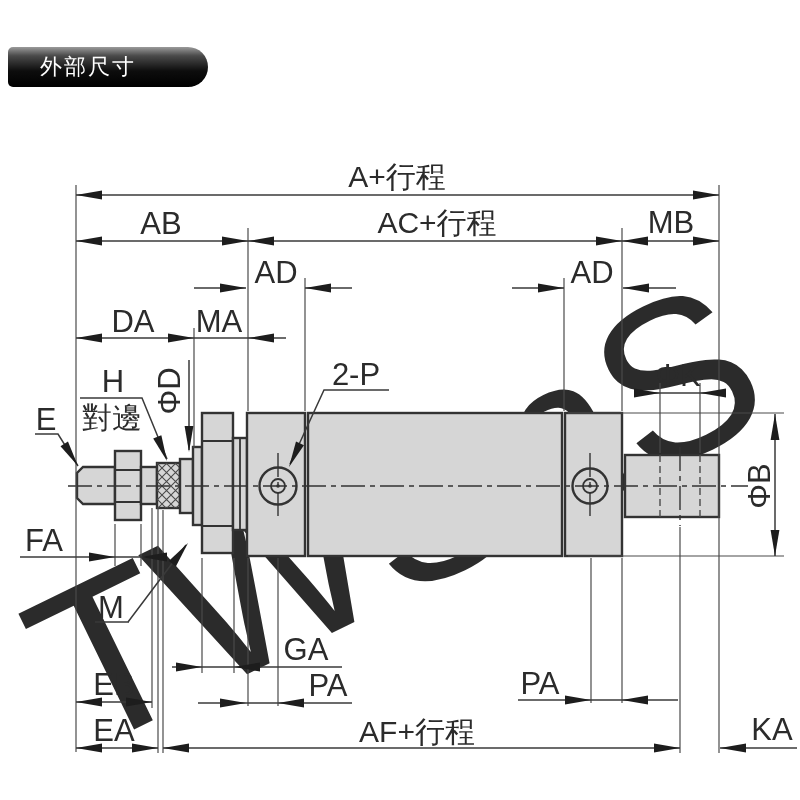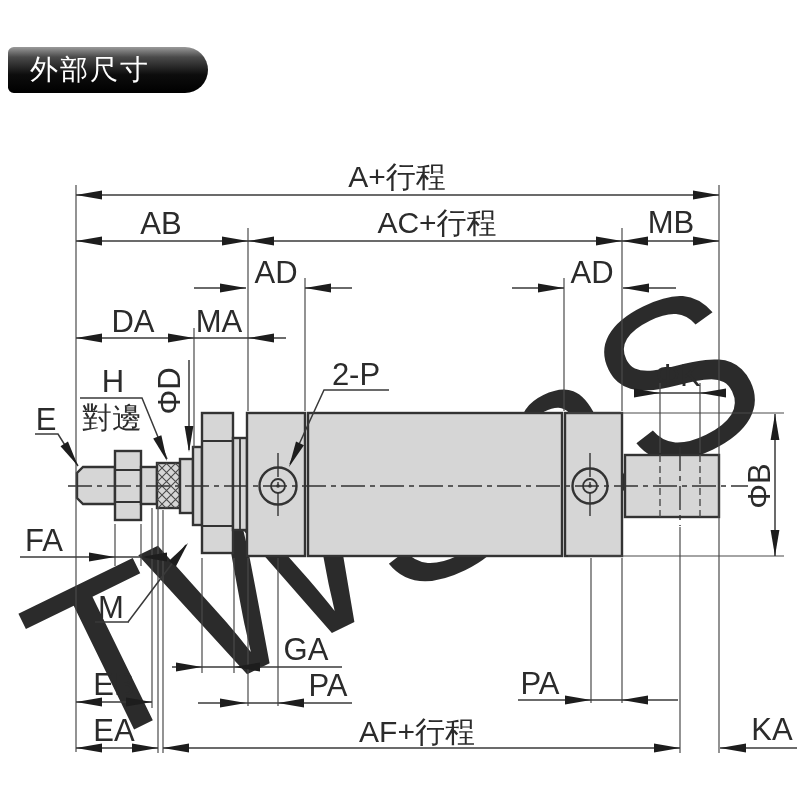--- a/index.html
+++ b/index.html
@@ -1,21 +1,21 @@
 <!DOCTYPE html>
 <html><head>
 <meta charset="utf-8">
 <style>
   html,body{margin:0;padding:0;background:#ffffff;}
   #stage{position:relative;width:800px;height:800px;background:#ffffff;overflow:hidden;
          font-family:"Liberation Sans", sans-serif;}
-  #badge{position:absolute;left:8px;top:47px;width:200px;height:46px;
+  #badge{position:absolute;left:8px;top:47px;width:200px;height:40px;
          background:linear-gradient(180deg,#9a9a9a 0%,#4a4a4a 22%,#0d0d0d 60%,#000 100%);
          border-radius:6px 24px 24px 6px;color:#fff;display:flex;align-items:center;
-         padding-left:22px;box-sizing:border-box;font-size:28px;letter-spacing:2px;}
+         padding-left:32px;box-sizing:border-box;font-size:22px;letter-spacing:2px;}
   svg text{font-family:"Liberation Sans", sans-serif;fill:#2b2b2b;}
   .dimtxt{font-size:31px;}
   .cjk{font-size:30px;}
   .part{fill:#d6d6d6;stroke:#333;stroke-width:2.4;}
   .edge{stroke:#333;stroke-width:1.8;fill:none;}
   .dim{stroke:#3a3a3a;stroke-width:1.5;fill:none;}
   .ext{stroke:#4a4a4a;stroke-width:1.2;fill:none;}
   .cl{stroke:#333;stroke-width:1.4;fill:none;stroke-dasharray:24 5 5 5;}
   .ah{fill:#1d1d1d;}
 </style>

